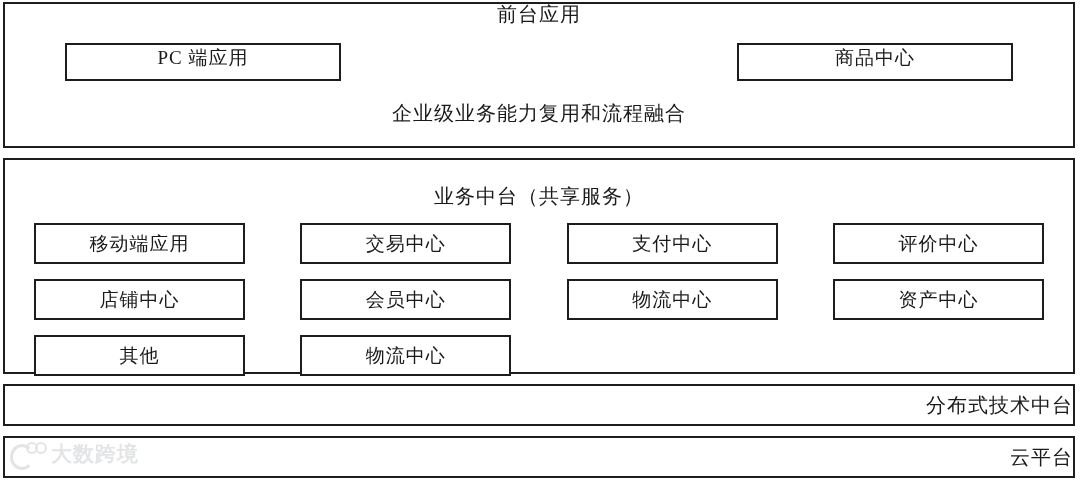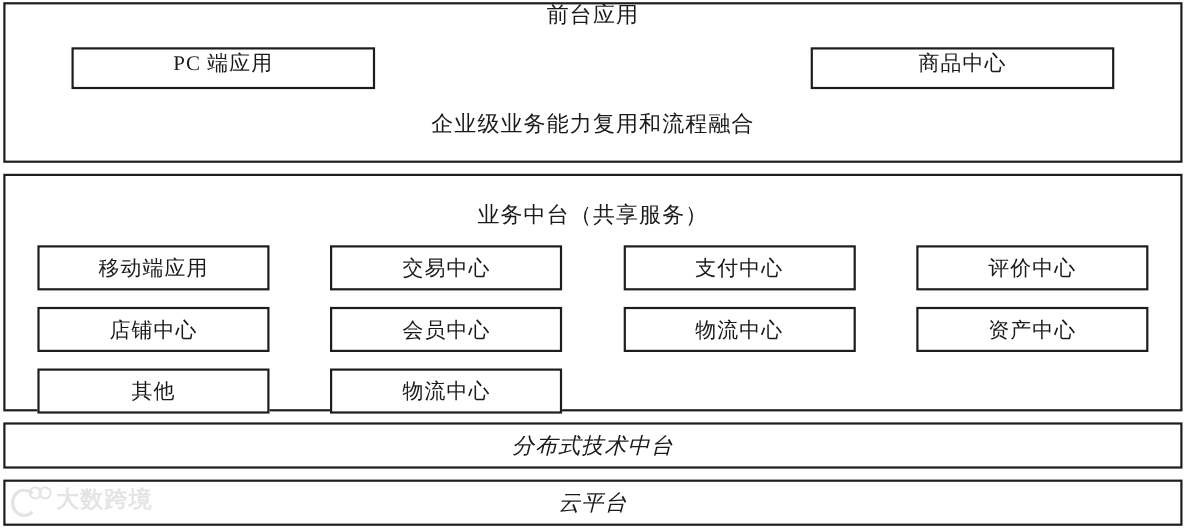--- a/index.html
+++ b/index.html
@@ -102,22 +102,21 @@
     justify-content: center;
     font-size: 19px;
     letter-spacing: 1px;
   }
 
   
   .band-strip {
     height: 42px;
     display: flex;
     align-items: center;
-    justify-content: center;
-    font-style: italic;
+    justify-content: flex-end;
   }
   .band-strip .strip-label {
     font-size: 20px;
     letter-spacing: 1px;
   }
 
   
   .watermark {
     position: absolute;
     left: 10px;

